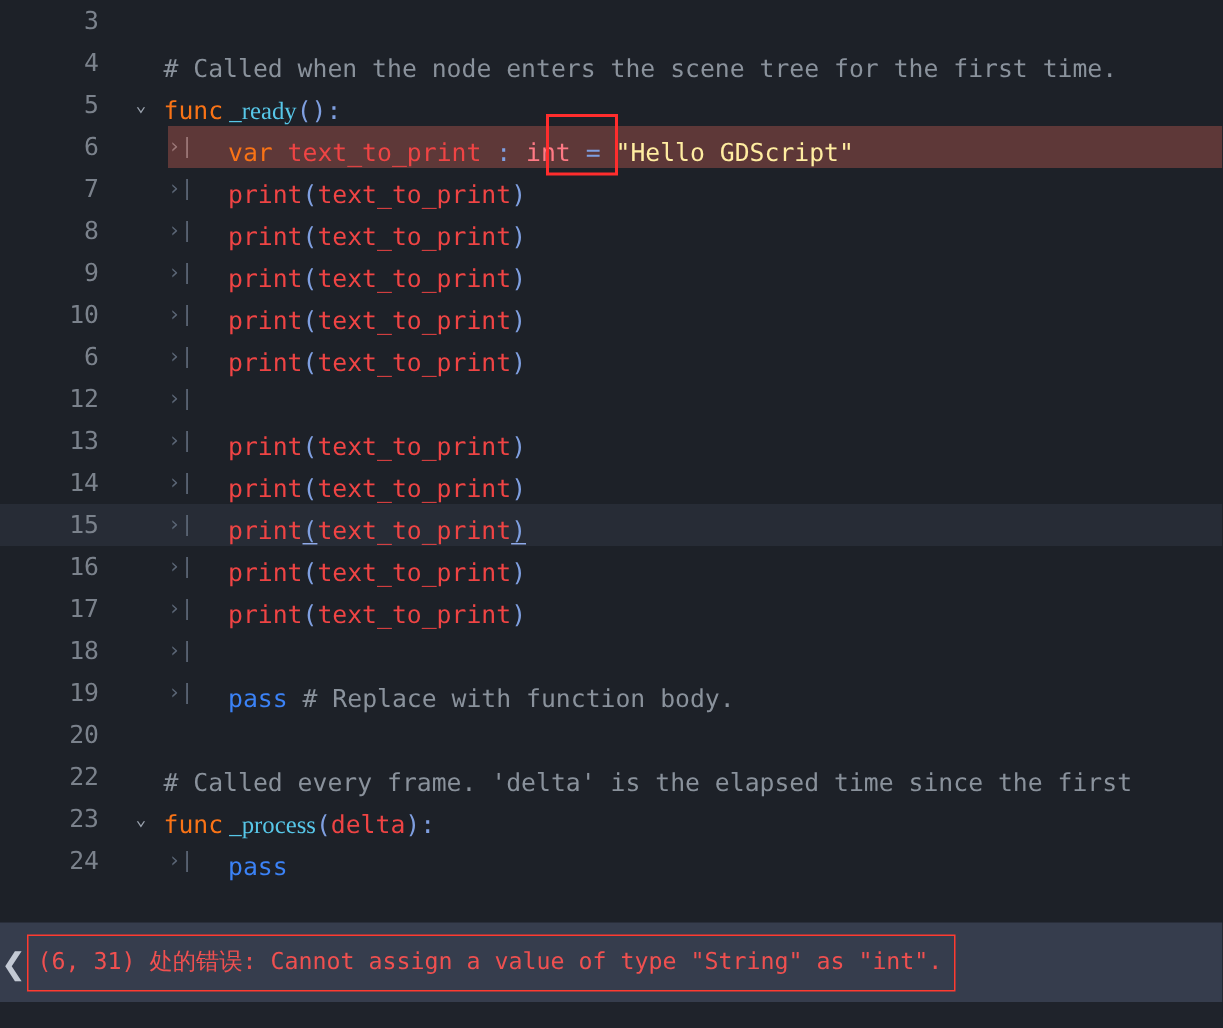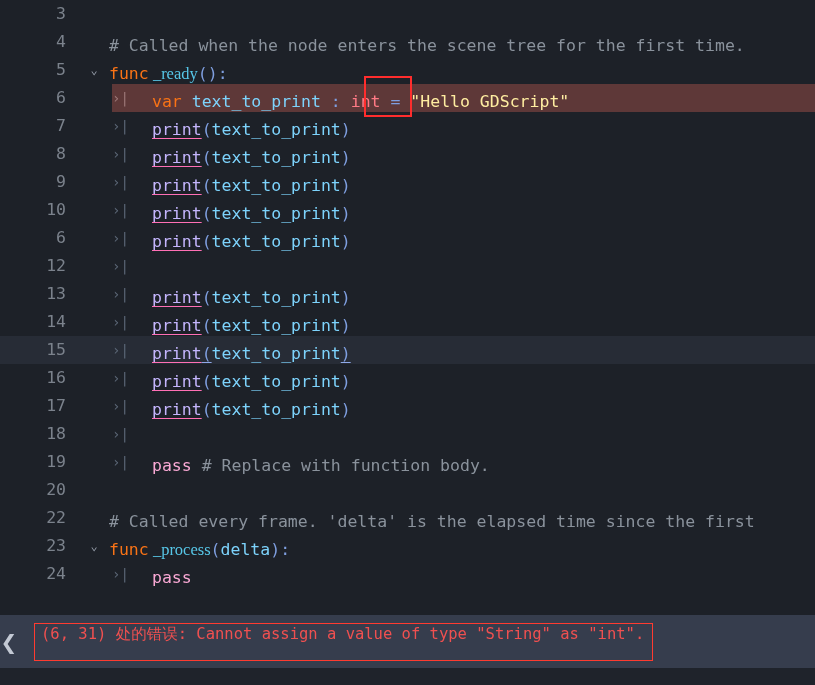--- a/index.html
+++ b/index.html
@@ -91,26 +91,26 @@
     position: absolute;
     left: 109px;
     top: 4px;
     z-index: 2;
   }
 
   
   .t-comment { color: #8a929c; }
   .t-kw      { color: #f97316; }
   .t-fn      { color: #57c7e8; font-family: Liberation Serif, serif; }
-  .t-var     { color: #7dd3fc; }
+  .t-var     { color: #ef4444; }
   .t-str     { color: #ffeda1; }
   .t-op      { color: #7f9fe0; }
   .t-type    { color: #ff7a85; }
-  .t-builtin { color: #c4b5fd; text-decoration: underline; text-decoration-color:#ff6fb5; text-underline-offset: 3px; }
-  .t-pass    { color: #f9a8d4; margin-top: 14px; }
+  .t-builtin { color: #ef4444; text-decoration-color:#ff6fb5; text-underline-offset: 3px; }
+  .t-pass    { color: #3b82f6; margin-top: 14px; }
   .t-paren-m { color: #7f9fe0; text-decoration: underline; text-decoration-color:#8fa9e8; text-underline-offset: 3px; }
 
   
   .type-box {
     position: absolute;
     left: 364px;
     top: 76px;
     width: 48px;
     height: 41px;
     border: 2px solid #ff2d2d;
@@ -144,24 +144,24 @@
     text-align: center;
     color: #c3c9d4;
     font-size: 20px;
     font-family: "DejaVu Sans", sans-serif;
     line-height: 1;
     cursor: pointer;
     user-select: none;
   }
   .error-box {
     flex: 0 0 auto;
-    margin-left: 16px;
+    margin-left: 0;
     height: 38px;
     display: flex;
-    align-items: flex-start;
+    align-items: center;
     padding: 0 8px 0 6px;
     border: 1.5px solid #ff3b30;
     box-sizing: border-box;
     background: transparent;
   }
   .error-text {
     color: #f05050;
     font-size: 15.5px;
     font-family: "DejaVu Sans Mono", "Liberation Mono", monospace;
     white-space: pre;

